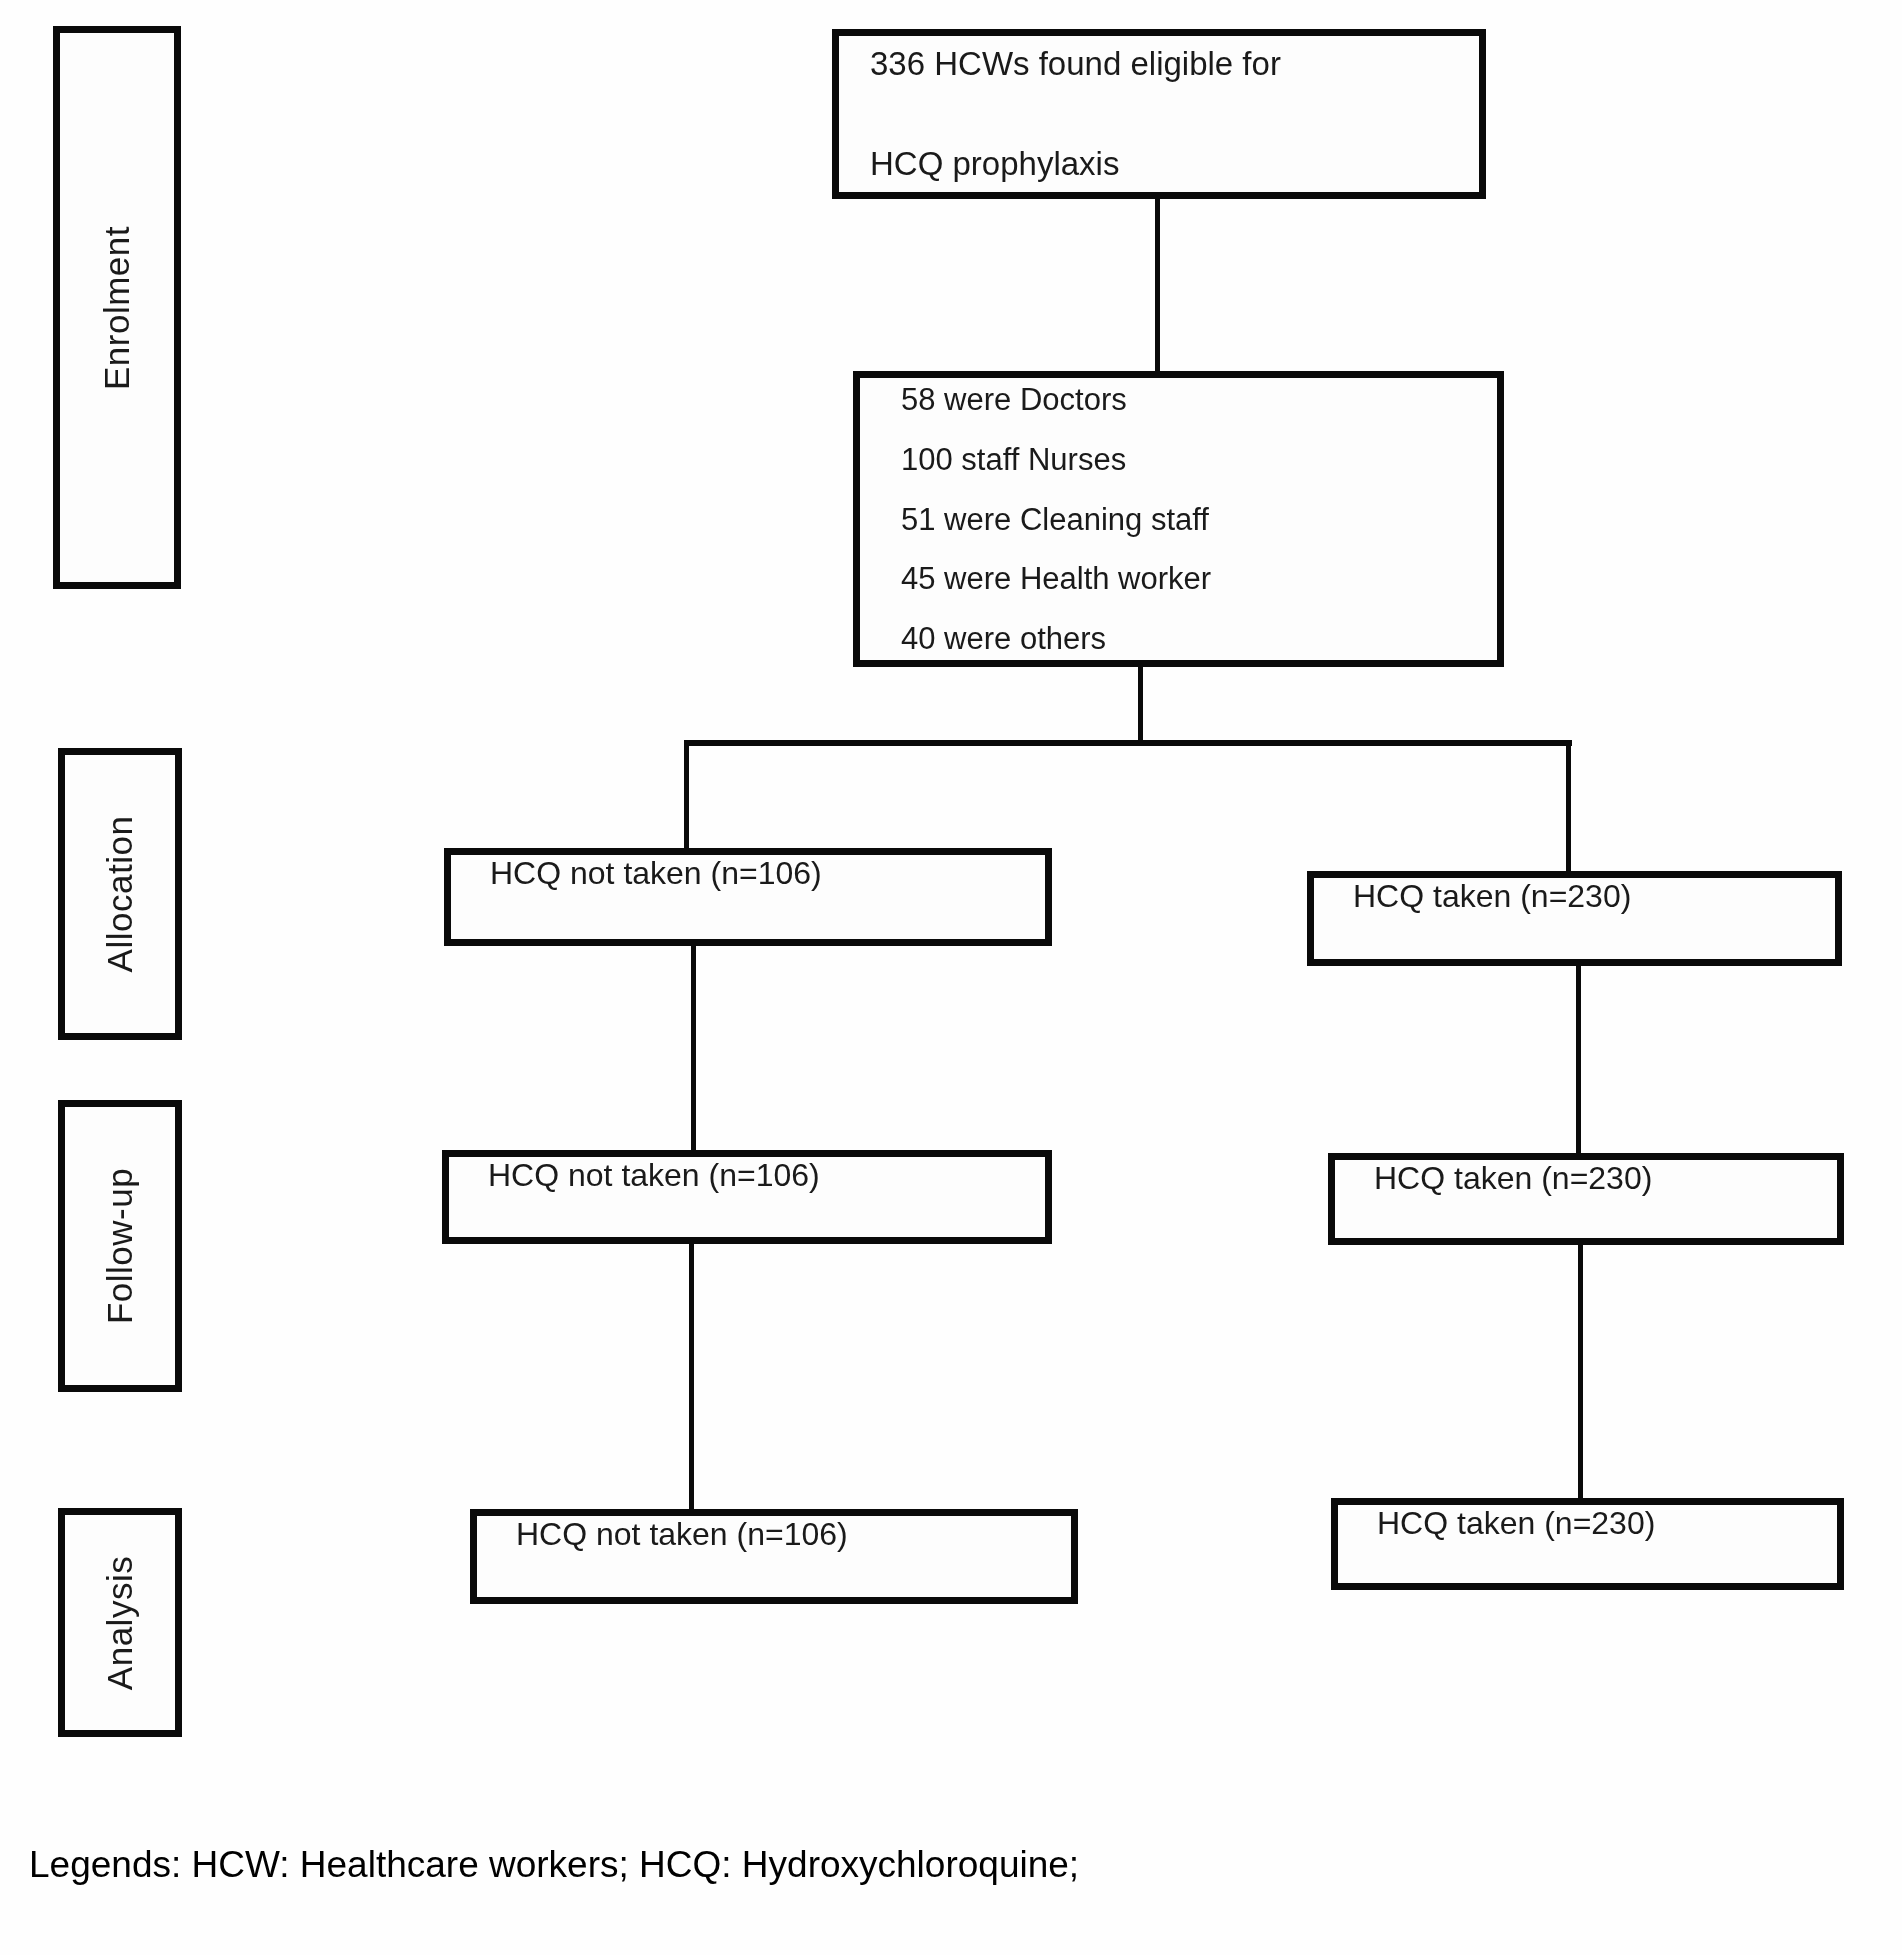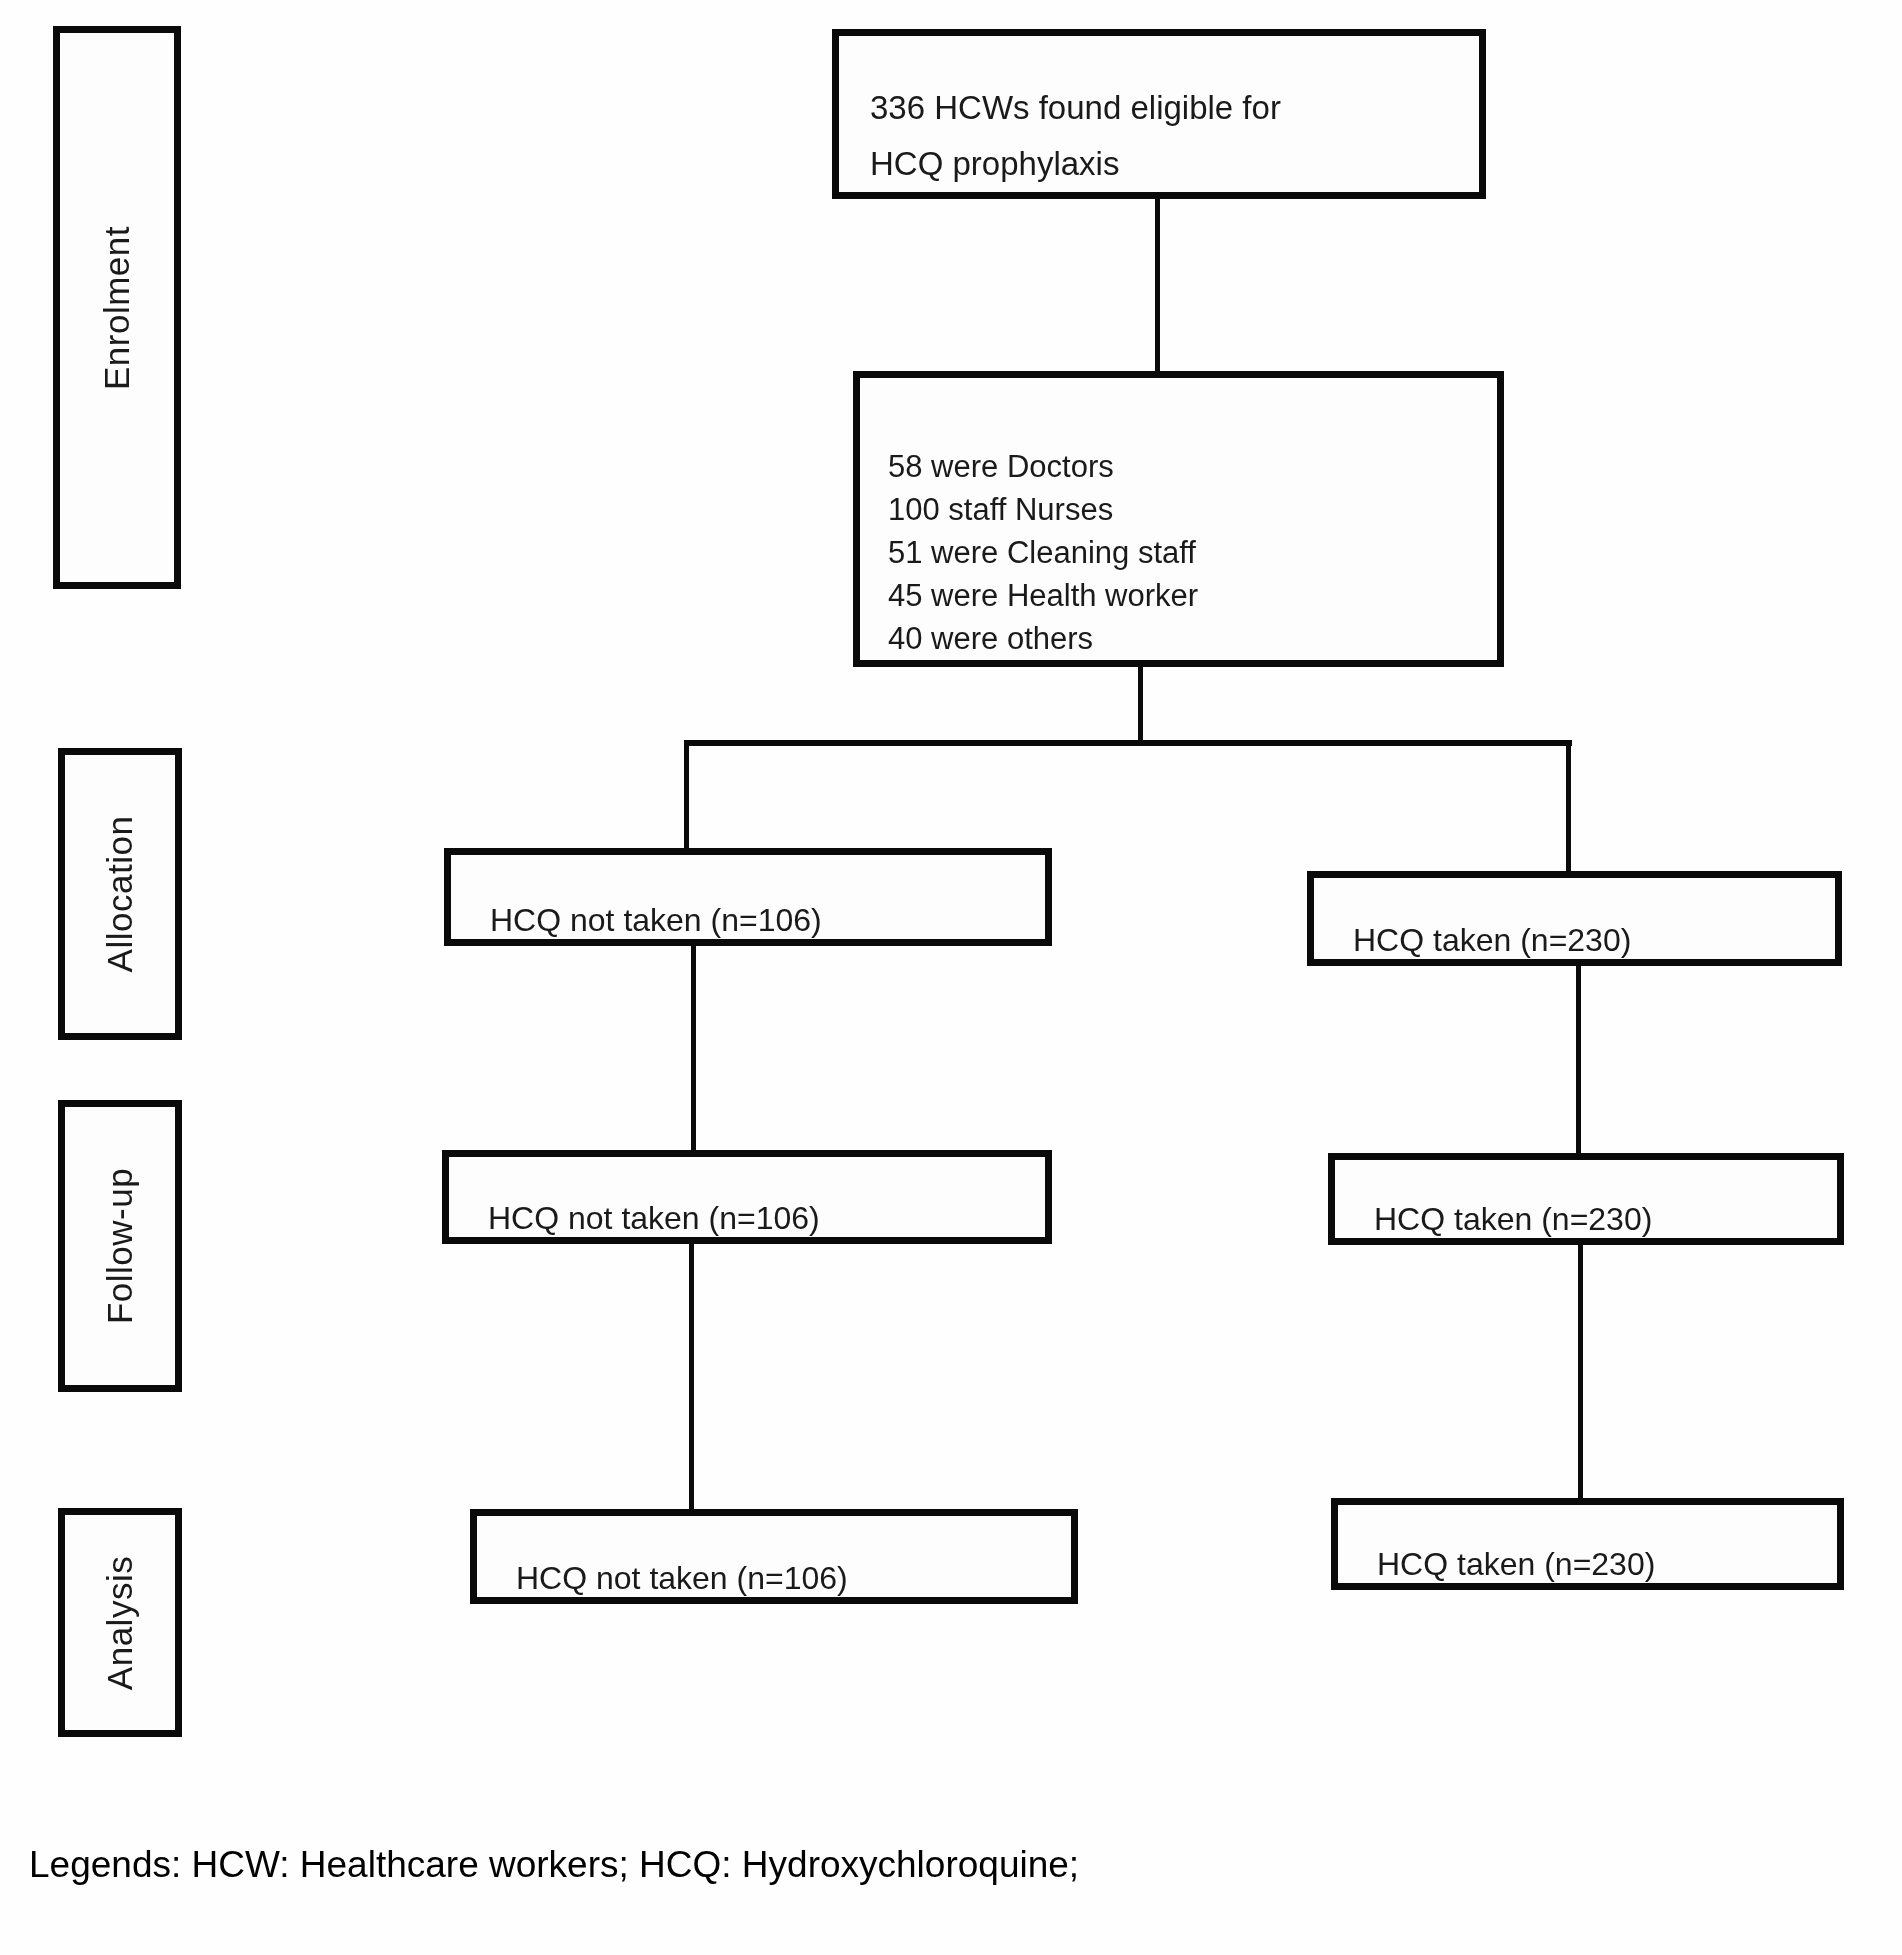--- a/index.html
+++ b/index.html
@@ -39,28 +39,28 @@
   .stage-followup   { left: 58px; top: 1100px; width: 124px; height: 292px; }
   .stage-analysis   { left: 58px; top: 1508px; width: 124px; height: 229px; }
 
   
   .fbox {
     position: absolute;
     border: 7.5px solid #0a0a0a;
     background: #fdfdfd;
     display: flex;
     flex-direction: column;
-    justify-content: flex-end;
+    justify-content: space-between;
     box-sizing: border-box;
     color: #1a1a1a;
   }
   .fbox .line-text { display: block; white-space: nowrap; }
 
   .fbox-eligible   { left: 832px; top: 29px;   width: 654px; height: 170px; padding-left: 31px; font-size: 33px; line-height: 56px; }
-  .fbox-breakdown  { left: 853px; top: 371px;  width: 651px; height: 296px; padding-left: 28px; font-size: 31px; line-height: 43px; }
+  .fbox-breakdown  { left: 853px; top: 371px;  width: 651px; height: 296px; padding-left: 41px; font-size: 31px; line-height: 43px; }
   .fbox-alloc-l    { left: 444px;  top: 848px; width: 608px; height: 98px; padding-left: 39px; font-size: 32px; }
   .fbox-alloc-r    { left: 1307px; top: 871px; width: 535px; height: 95px; padding-left: 39px; font-size: 32px; }
   .fbox-follow-l   { left: 442px;  top: 1150px; width: 610px; height: 94px; padding-left: 39px; font-size: 32px; }
   .fbox-follow-r   { left: 1328px; top: 1153px; width: 516px;  height: 92px; padding-left: 39px; font-size: 32px; }
   .fbox-analysis-l { left: 470px;  top: 1509px; width: 608px; height: 95px; padding-left: 39px; font-size: 32px; }
   .fbox-analysis-r { left: 1331px; top: 1498px; width: 513px;  height: 92px; padding-left: 39px; font-size: 32px; }
 
   
   .cline {
     position: absolute;

